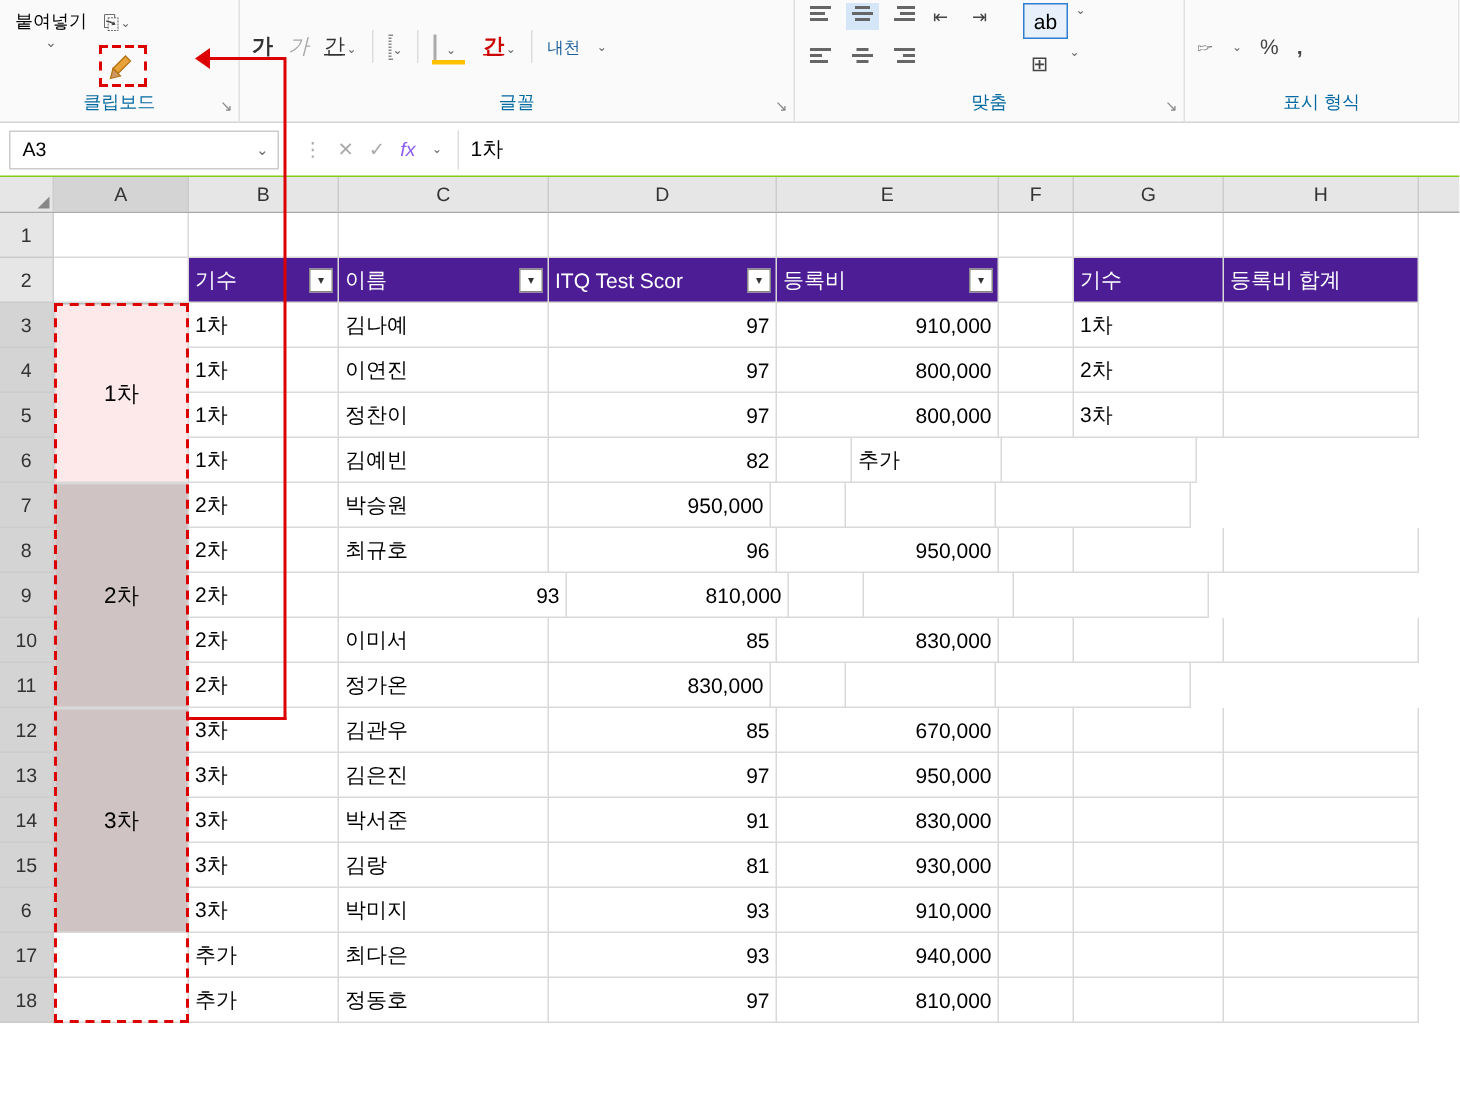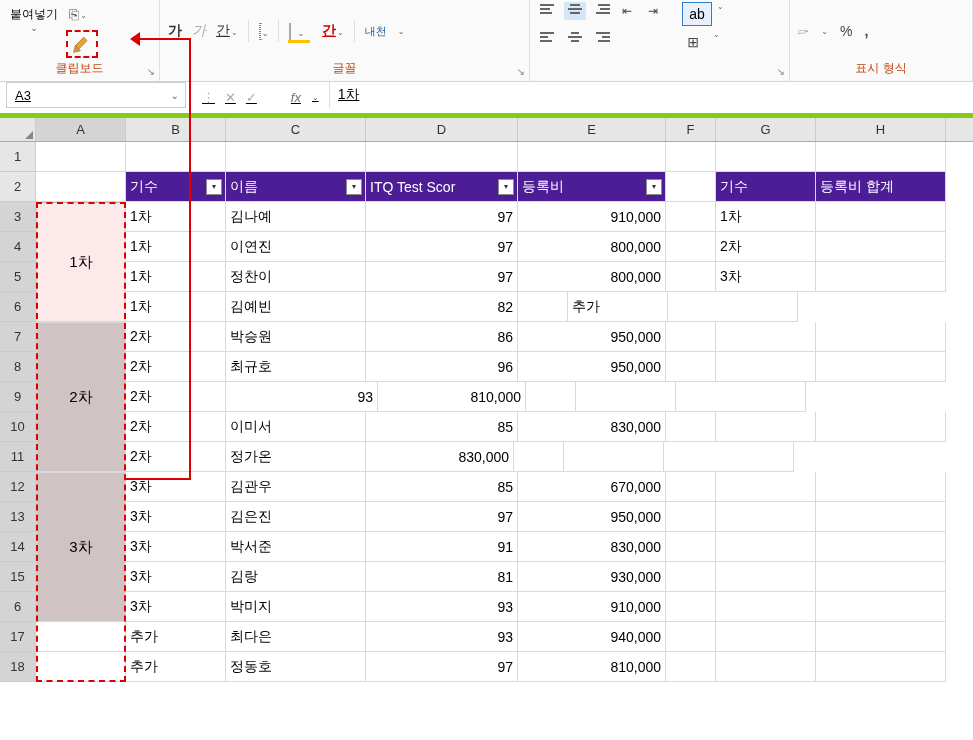--- a/index.html
+++ b/index.html
@@ -2,21 +2,21 @@
 <html><head>
 <meta charset="utf-8">
 <style>
 * { box-sizing: border-box; margin: 0; padding: 0; }
 body { font-family: "Malgun Gothic", sans-serif; font-size: 13px; background: #fff; width: 973px; height: 740px; overflow: hidden; position: relative; }
 
 
 .ribbon { display: flex; height: 82px; border-bottom: 1px solid #d4d4d4; background: #fafafa; }
 .ribbon-group { display: flex; flex-direction: column; padding: 2px 8px 2px 8px; border-right: 1px solid #e0e0e0; position: relative; }
 .ribbon-group-controls { display: flex; align-items: center; flex: 1; gap: 6px; }
-.ribbon-group-label { font-size: 12px; color: #c2410c; text-align: center; padding-bottom: 2px; }
+.ribbon-group-label { font-size: 12px; color: #0369a1; text-align: center; padding-bottom: 2px; }
 .ribbon-group-expand { position: absolute; right: 4px; bottom: 4px; font-size: 10px; color: #888; cursor: pointer; }
 
 .paste-btn { display: flex; flex-direction: column; align-items: center; width: 52px; height: 54px; cursor: pointer; }
 .paste-btn .label { font-size: 12px; margin-top: 2px; }
 .paste-btn .chev { font-size: 9px; color: #666; }
 
 .copy-paint-col { display: flex; flex-direction: column; gap: 4px; }
 .small-btn { width: 24px; height: 22px; display: flex; align-items: center; justify-content: center; cursor: pointer; font-size: 13px; color: #444; }
 .format-painter { width: 32px; height: 28px; border: 2px dashed #d00; display: flex; align-items: center; justify-content: center; cursor: pointer; position: relative; }
 .format-painter svg { width: 20px; height: 20px; }
@@ -43,25 +43,25 @@
 .merge-btn { width: 30px; height: 24px; display:flex; align-items:center; justify-content:center; cursor:pointer; font-size:14px; color:#444; }
 
 .numfmt-row { display:flex; gap: 12px; align-items:center; }
 .numfmt-btn { cursor:pointer; font-size: 14px; color:#444; }
 
 
 .arrow-line { position: absolute; background: #d00; z-index: 50; }
 .arrow-head { position: absolute; width: 0; height: 0; z-index: 50; }
 
 
-.formula-row { display: flex; height: 36px; border-bottom: 5px solid #84cc16; text-decoration: underline; }
+.formula-row { display: flex; align-items: center; height: 36px; border-bottom: 1px solid #84cc16; }
 .name-box { width: 180px; height: 26px; border: 1px solid #ccc; margin: 0 6px; display:flex; align-items:center; padding: 0 8px; position:relative; }
 .name-box .chev { position:absolute; right: 6px; font-size: 10px; color:#666; }
 .fx-controls { display:flex; align-items:center; gap: 10px; padding: 0 10px; color:#aaa; }
-.fx-label { font-style: italic; color: #737373; margin-left: 24px; }
+.fx-label { font-style: italic; color: #8b5cf6; }
 .formula-input { flex: 1; height: 26px; border: none; padding: 0 8px; font-size: 14px; outline: none; border-left: 1px solid #ddd; }
 
 
 .grid-wrap { position: relative; }
 .col-headers { display: flex; height: 24px; background: #e6e6e6; border-bottom: 1px solid #aaa; }
 .corner { width: 36px; border-right: 1px solid #ccc; background: #e6e6e6; position:relative; }
 .corner::after{content:''; position:absolute; right:2px; bottom:2px; width:0; height:0; border-left:8px solid transparent; border-bottom:8px solid #888;}
 .col-h { border-right: 1px solid #ccc; display:flex; align-items:center; justify-content:center; color:#333; font-size:13px; background:#e6e6e6; }
 .col-h.sel { background: #d4d4d4; }
 
@@ -186,20 +186,21 @@
         <div class="align-btn">
             <span style="width:14px;margin-left:auto"></span>
             <span style="width:8px;margin-left:auto"></span>
             <span style="width:12px;margin-left:auto"></span>
           </div>
         <div style="width:58px"></div>
         <div class="merge-btn">⊞</div>
           <span class="chev-sm">⌄</span>
       </div>
     </div>
+    <div class="ribbon-group-label">맞춤</div>
     <div class="ribbon-group-expand">↘</div>
   </div>
 
   <div class="ribbon-group" style="flex:1">
     <div class="ribbon-group-controls">
       <div class="numfmt-row">
         <span class="numfmt-btn">🖙</span>
           <span class="chev-sm">⌄</span>
         <span class="numfmt-btn">%</span>
         <span class="numfmt-btn" style="font-weight:bold">,</span>
@@ -340,21 +341,20 @@
           <div class="cell cC">김예빈</div>
           <div class="cell cD r">82</div>
           <div class="cell cF"></div>
           <div class="cell cG">추가</div>
           <div class="cell cH"></div>
         </div>
       <div class="cell-row">
           <div class="cell cA"></div>
           <div class="cell cB">2차</div>
           <div class="cell cC">박승원</div>
-          <div class="cell cD r">86</div>
           <div class="cell cE r">950,000</div>
           <div class="cell cF"></div>
           <div class="cell cG"></div>
           <div class="cell cH"></div>
         </div>
       <div class="cell-row">
           <div class="cell cA"></div>
           <div class="cell cB">2차</div>
           <div class="cell cC">최규호</div>
           <div class="cell cD r">96</div>

